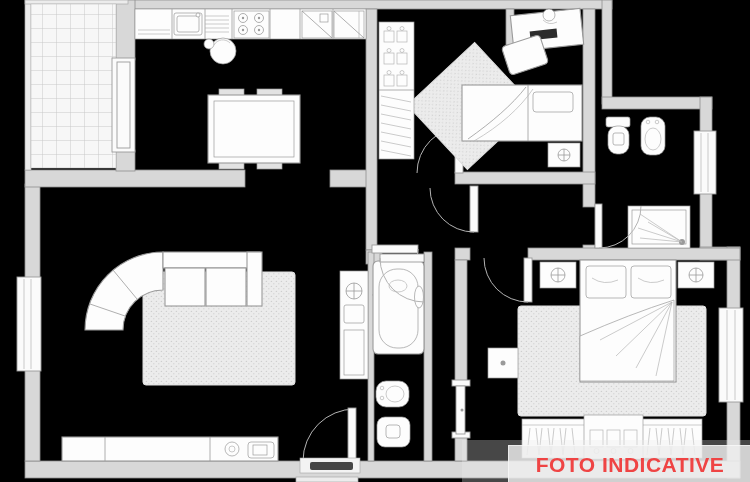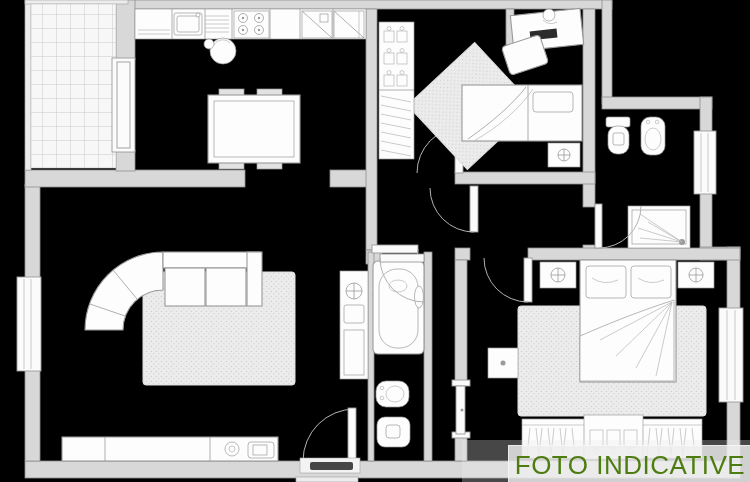--- a/index.html
+++ b/index.html
@@ -14,21 +14,21 @@
   .ln{stroke:#9a9a9a;stroke-width:.8;fill:none}
   .ln2{stroke:#b5b5b5;stroke-width:.7;fill:none}
   .arc{stroke:#b3b3b3;stroke-width:1;fill:none}
   .tab{fill:#e2e2e2;stroke:#9a9a9a;stroke-width:.7}
   .rug{fill:url(#dots);stroke:#dedede;stroke-width:1}
   .watermark-band{position:absolute;left:508px;top:445px;width:242px;height:37px;
      background:rgba(238,238,238,.82);border:1px solid rgba(255,255,255,.55);
      display:flex;align-items:center;justify-content:center;}
   .watermark-band2{position:absolute;left:462px;top:440px;width:288px;height:42px;
      background:rgba(235,235,235,.30);}
-  .watermark-text{font-weight:normal;font-size:26px;letter-spacing:.5px;color:#4d7c0f;
+  .watermark-text{font-weight:bold;font-size:21px;letter-spacing:.5px;color:#ef4444;
      white-space:nowrap;line-height:1;}
 </style>
 </head>
 <body>
 
 <div class="stage">
 <svg width="750" height="482" viewBox="0 0 750 482">
   <defs>
     <pattern id="dots" width="5" height="5" patternUnits="userSpaceOnUse">
       <rect width="5" height="5" fill="#ececec"></rect>

